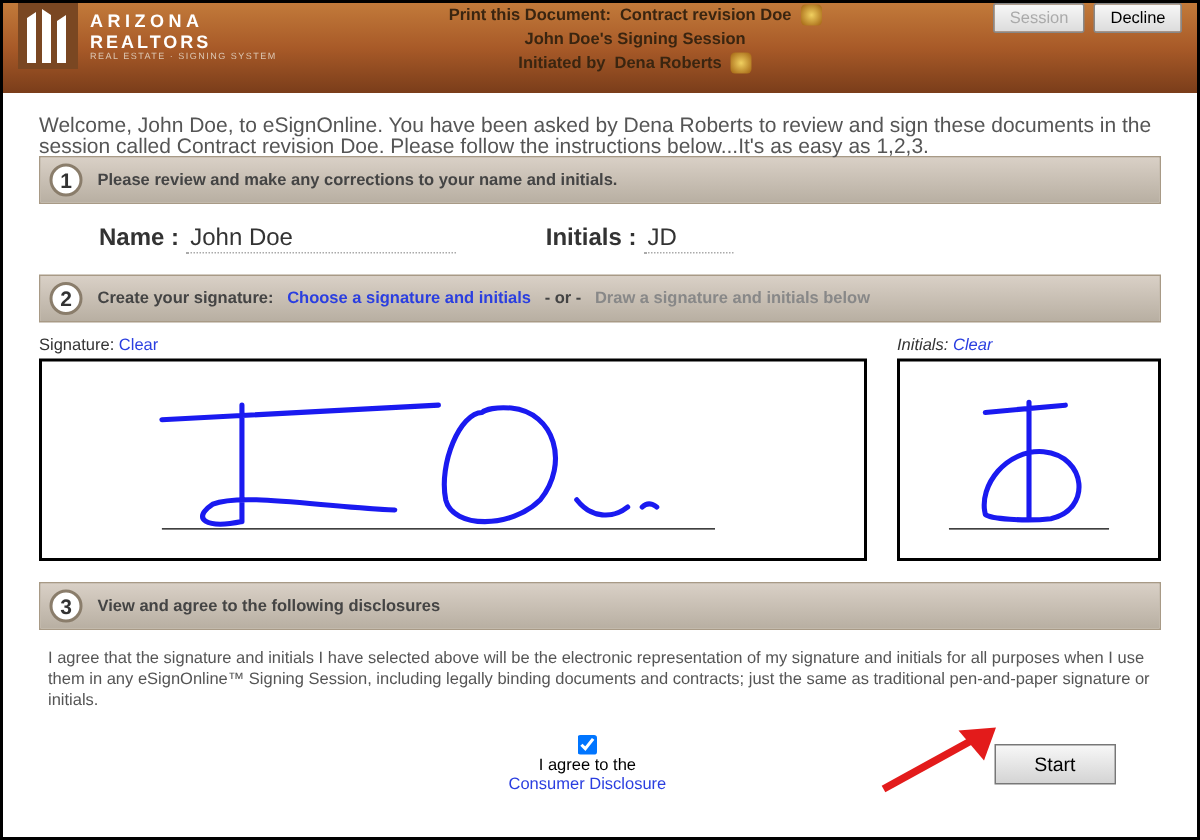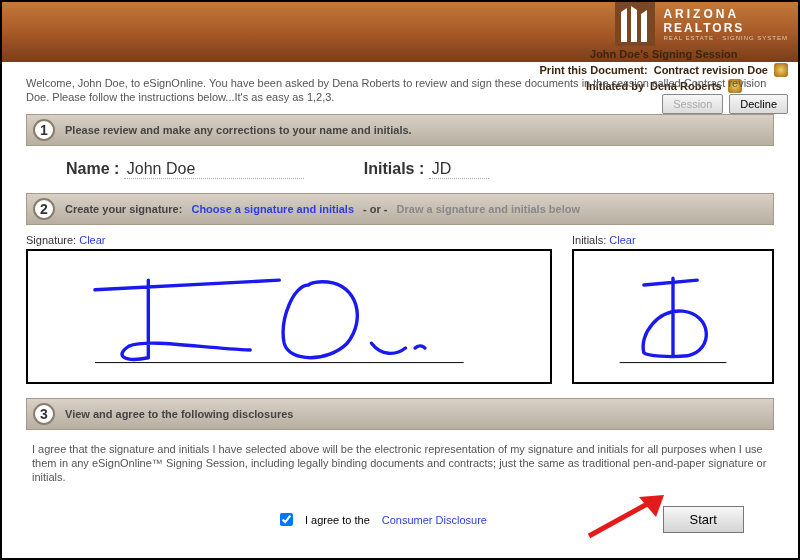--- a/index.html
+++ b/index.html
@@ -9,25 +9,24 @@
     background: #fff;
     width: 800px;
     height: 560px;
     overflow: hidden;
     border: 2px solid #000;
   }
   .header {
     background: linear-gradient(to bottom, #c27a3a 0%, #a85a28 50%, #7a3d1a 100%);
     height: 60px;
     display: flex;
-    align-items: flex-end;
+    align-items: flex-start;
     justify-content: space-between;
     padding: 0 10px;
     color: #3a2510;
-    flex-direction: column;
   }
   .logo-block { display: flex; align-items: center; gap: 8px; }
   .logo-icon { width: 40px; height: 44px; }
   .logo-text { color: #fff; }
   .logo-text .l1 { font-size: 12px; letter-spacing: 3px; font-weight: bold; }
   .logo-text .l2 { font-size: 12px; letter-spacing: 2px; font-weight: bold; }
   .logo-text .l3 { font-size: 6px; letter-spacing: 1px; color: #dcc7b3; }
   .header-center { text-align: center; font-size: 11px; line-height: 16px; font-weight: bold; color: #3a2510; flex: 1; }
   .header-center .row { display: flex; justify-content: center; align-items: center; gap: 6px; }
   .header-right { display: flex; gap: 6px; align-items: flex-start; }
@@ -35,21 +34,21 @@
     background: linear-gradient(#f7f7f7,#dcdcdc);
     border: 1px solid #888;
     padding: 3px 10px;
     font-size: 11px;
     cursor: pointer;
     border-radius: 2px;
   }
   .btn.disabled { color: #aaa; }
   .tiny-icon { width: 14px; height: 14px; background: radial-gradient(circle,#f0d060,#a06010); border-radius: 3px; display: inline-block; }
   .content { padding: 14px 24px 10px 24px; }
-  .welcome { font-size: 11px; color: #555; margin-bottom: 10px; line-height: 14px; }
+  .welcome { font-size: 14px; color: #555; line-height: 14px; }
   .step-bar {
     background: linear-gradient(#d9d0c6,#b8afa2);
     border: 1px solid #a89a86;
     display: flex;
     align-items: center;
     padding: 4px 6px;
     gap: 10px;
     margin-bottom: 8px;
   }
   .step-num {
@@ -60,32 +59,32 @@
   }
   .step-label { font-weight: bold; color: #444; font-size: 11px; }
   .step-extra { margin-left: 6px; }
   .link { color: #2a3ee0; cursor: pointer; text-align: center; }
   .muted { color: #888; }
   .fields-row { display: flex; gap: 60px; padding: 6px 10px 14px 40px; font-size: 16px; color: #333; }
   .fields-row label { font-weight: bold; }
   .fields-row .value { display: inline-block; border-bottom: 1px dotted #aaa; min-width: 180px; padding: 0 3px; }
   .sig-row { display: flex; gap: 20px; margin-top: 9px; }
   .sig-col-main { flex: 1 1 480px; }
-  .sig-col-small { width: 202px; }
+  .sig-col-small { width: 176px; font-style: italic; }
   .sig-head { font-size: 11px; margin-bottom: 3px; color: #333; }
   .sig-box {
     border: 2px solid #000;
     height: 135px;
     background: #fff;
     position: relative;
   }
   .sig-box svg { width: 100%; height: 100%; }
   .disclosure-text { font-size: 11px; color: #555; line-height: 14px; padding: 4px 6px 8px 6px; }
   .footer-row { display: flex; justify-content: flex-end; align-items: center; gap: 30px; padding: 14px 30px 0 0; position: relative; }
-  .agree-block { display: flex; align-items: center; gap: 12px; font-size: 11px; position: absolute; left: 50%; transform: translateX(-58%); }
+  .agree-block { display: flex; align-items: center; gap: 1px; font-size: 11px; position: absolute; left: 50%; transform: translateX(-58%); flex-direction: column; }
   .start-btn {
     background: linear-gradient(#f7f7f7,#d4d4d4);
     border: 1px solid #777;
     padding: 5px 26px;
     font-size: 13px;
     cursor: pointer;
     text-align: center;
   }
   .arrow {
     position: absolute;
@@ -107,27 +106,27 @@
       <path d="M6 40 L6 10 L12 6 L12 40 Z M16 40 L16 4 L22 8 L22 40 Z M26 40 L26 12 L32 8 L32 40 Z" fill="#fff"></path>
     </svg>
     <div class="logo-text">
       <div class="l1">ARIZONA</div>
       <div class="l2">REALTORS</div>
       <div class="l3">REAL ESTATE · SIGNING SYSTEM</div>
     </div>
   </div>
   <div class="header-center">
     <div class="row">
-          <span>John Doe's Signing Session</span>
-        </div>
-    <div class="row">
       <span>Print this Document:</span>
       <span>Contract revision Doe</span>
       <span class="tiny-icon"></span>
     </div>
+    <div class="row">
+          <span>John Doe's Signing Session</span>
+        </div>
     <div class="row">
       <span>Initiated by</span>
       <span>Dena Roberts</span>
       <span class="tiny-icon"></span>
     </div>
   </div>
   <div class="header-right">
     <button class="btn disabled">Session</button>
     <button class="btn">Decline</button>
   </div>

